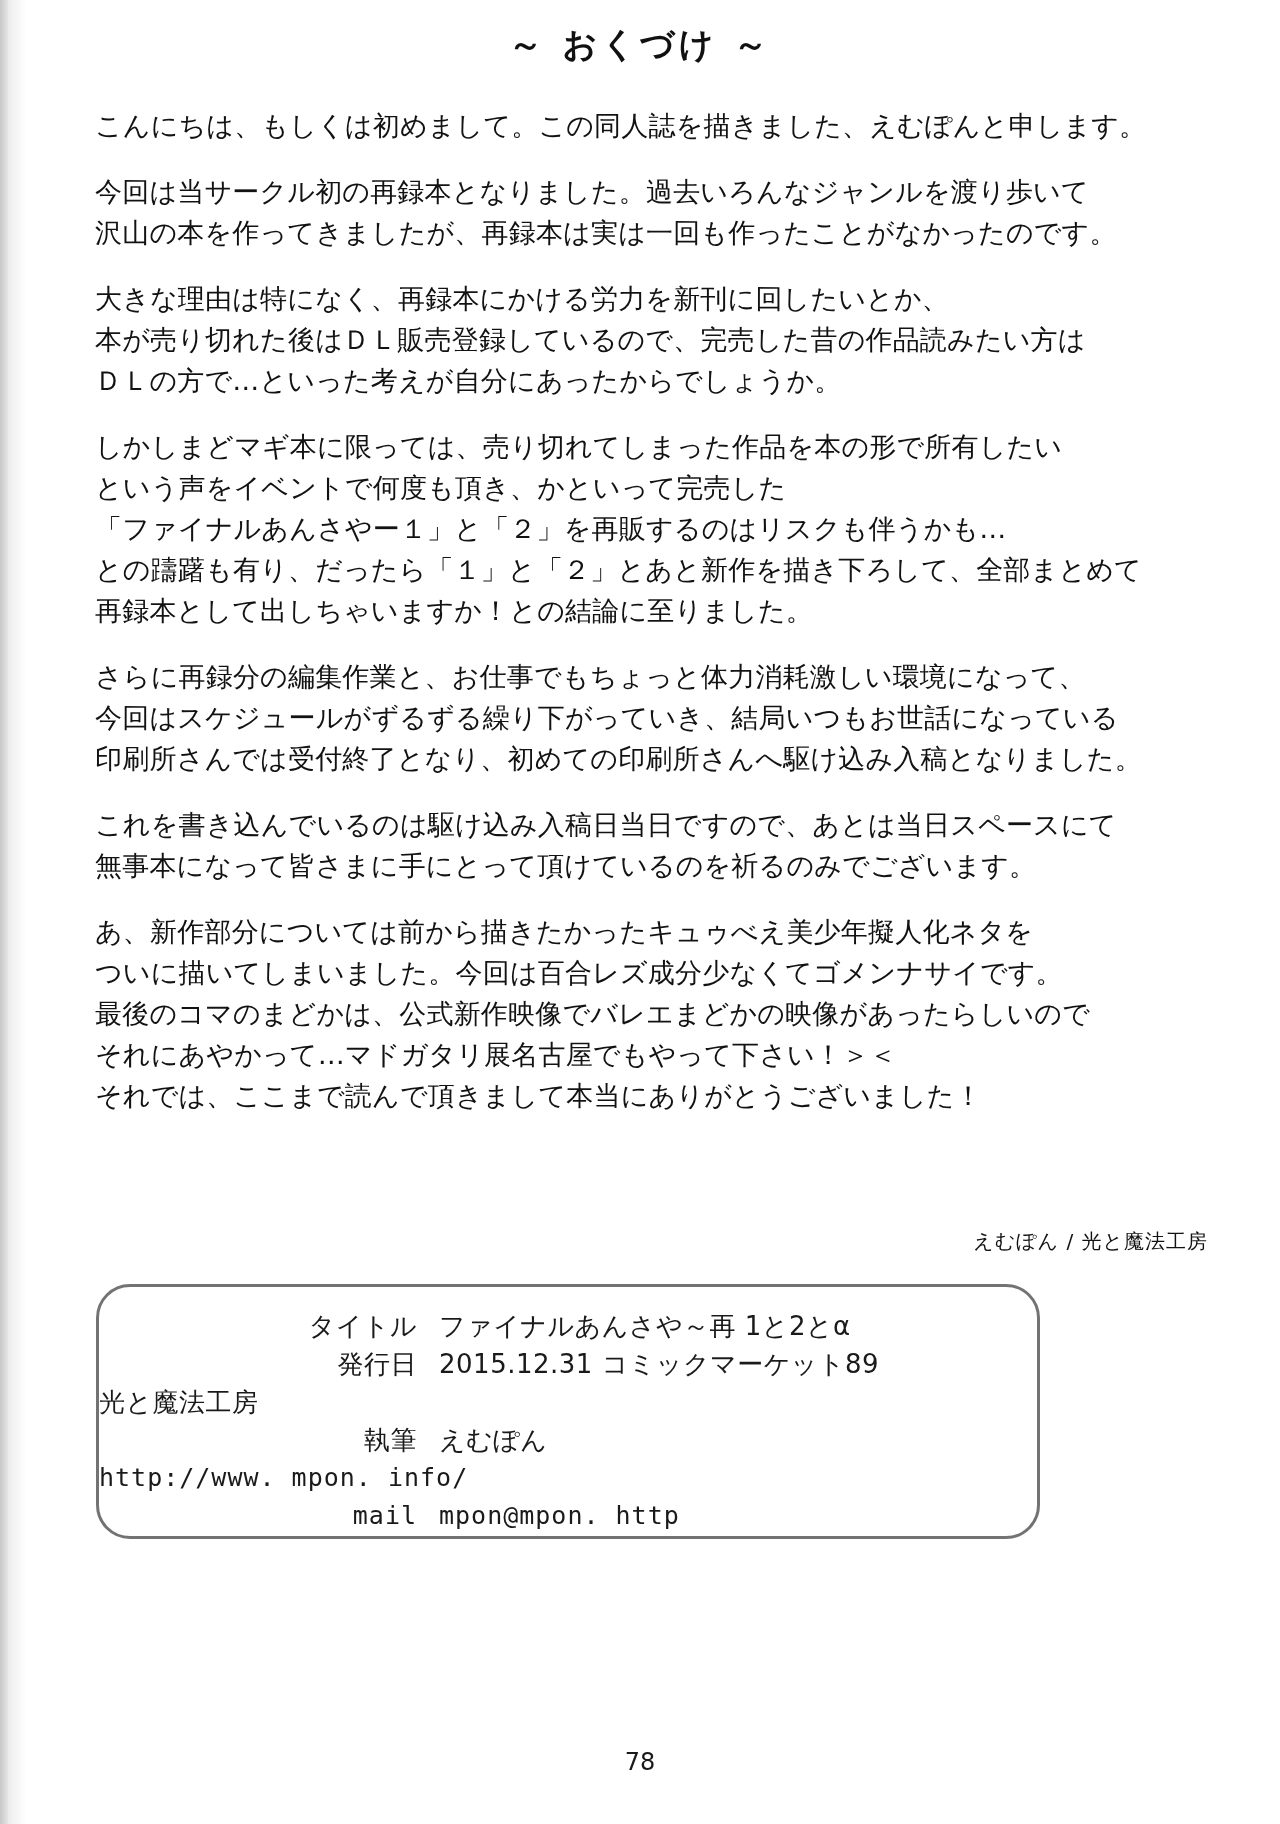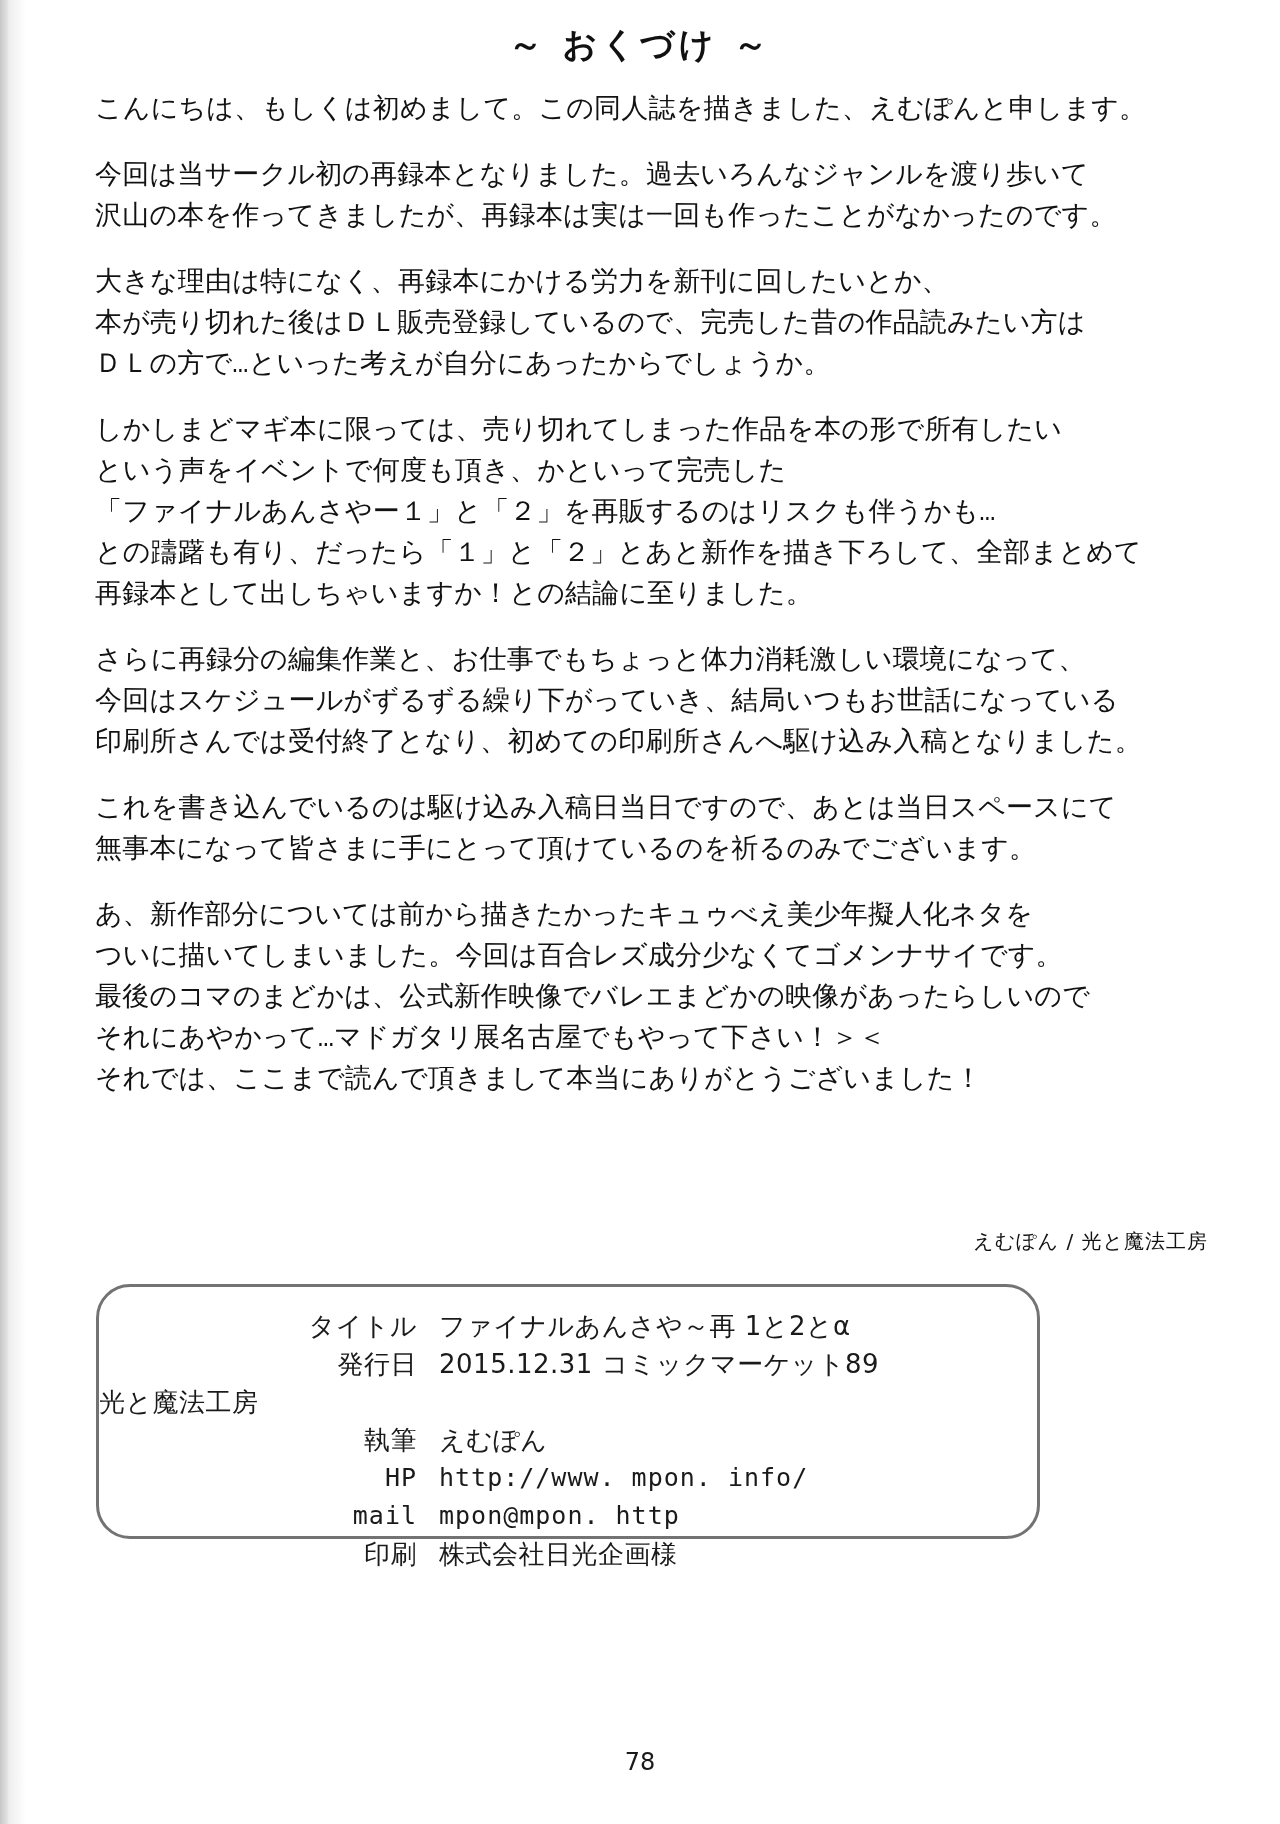--- a/index.html
+++ b/index.html
@@ -54,23 +54,22 @@
     position: absolute;
     left: 95px;
     top: 90px;
     width: 1105px;
     font-size: 27px;
     line-height: 41px;
     color: #121212;
     letter-spacing: .2px;
   }
   .para {
-    margin: 0 0 25px 0;
+    margin: 15px 0 25px 0;
     white-space: pre-line;
-    font-family: Liberation Mono, monospace;
   }
   .signature {
     position: absolute;
     right: 72px;
     top: 1228px;
     font-size: 20px;
     letter-spacing: 1px;
     color: #121212;
   }
   .colophon {
@@ -175,29 +174,24 @@
         <div class="colo-value">2015.12.31 コミックマーケット89</div>
       </div>
       <div class="colo-row">
         <div class="colo-value">光と魔法工房</div>
       </div>
       <div class="colo-row">
         <div class="colo-label">執筆</div>
         <div class="colo-value">えむぽん</div>
       </div>
       <div class="colo-row mono">
-        <div class="colo-label">HP</div>
         <div class="colo-value">http://www. mpon. info/</div>
       </div>
       <div class="colo-row mono">
         <div class="colo-label">mail</div>
         <div class="colo-value">mpon@mpon. http</div>
-      </div>
-      <div class="colo-row">
-        <div class="colo-label">印刷</div>
-        <div class="colo-value">株式会社日光企画様</div>
       </div>
     </div>
   </div>
 
   <div class="page-number">78</div>
 
 </div>
 
 </body></html>

